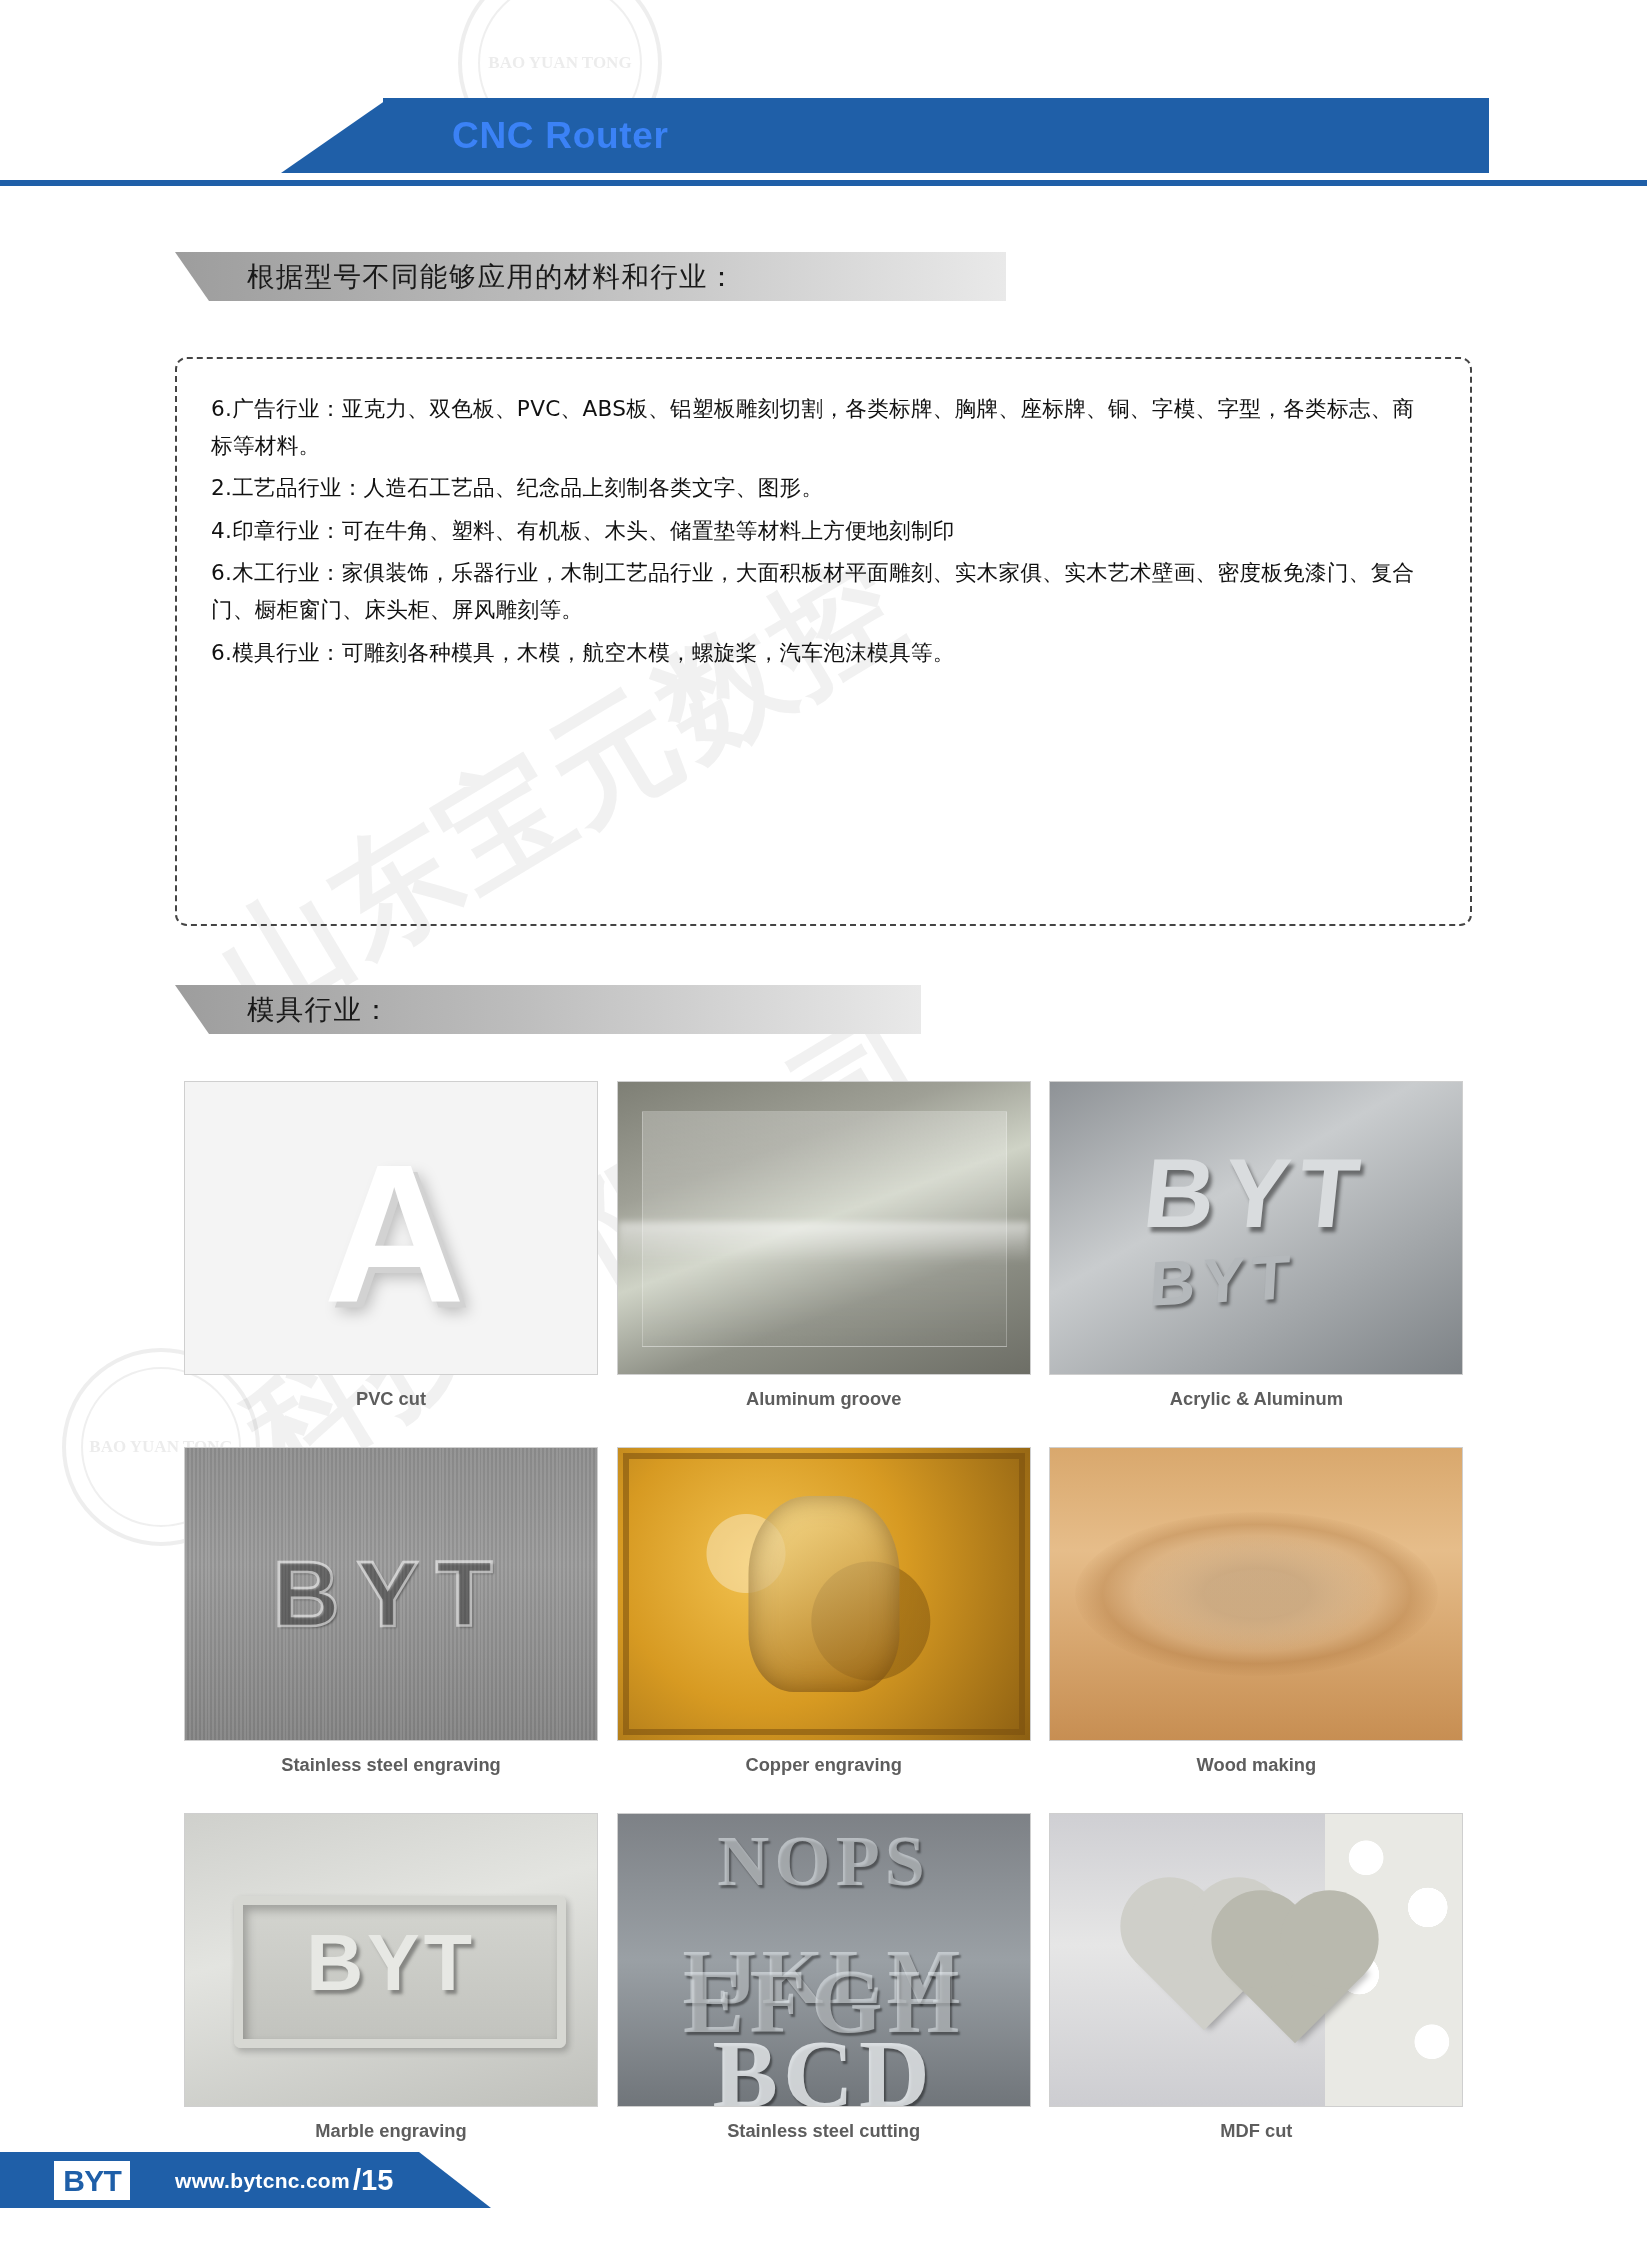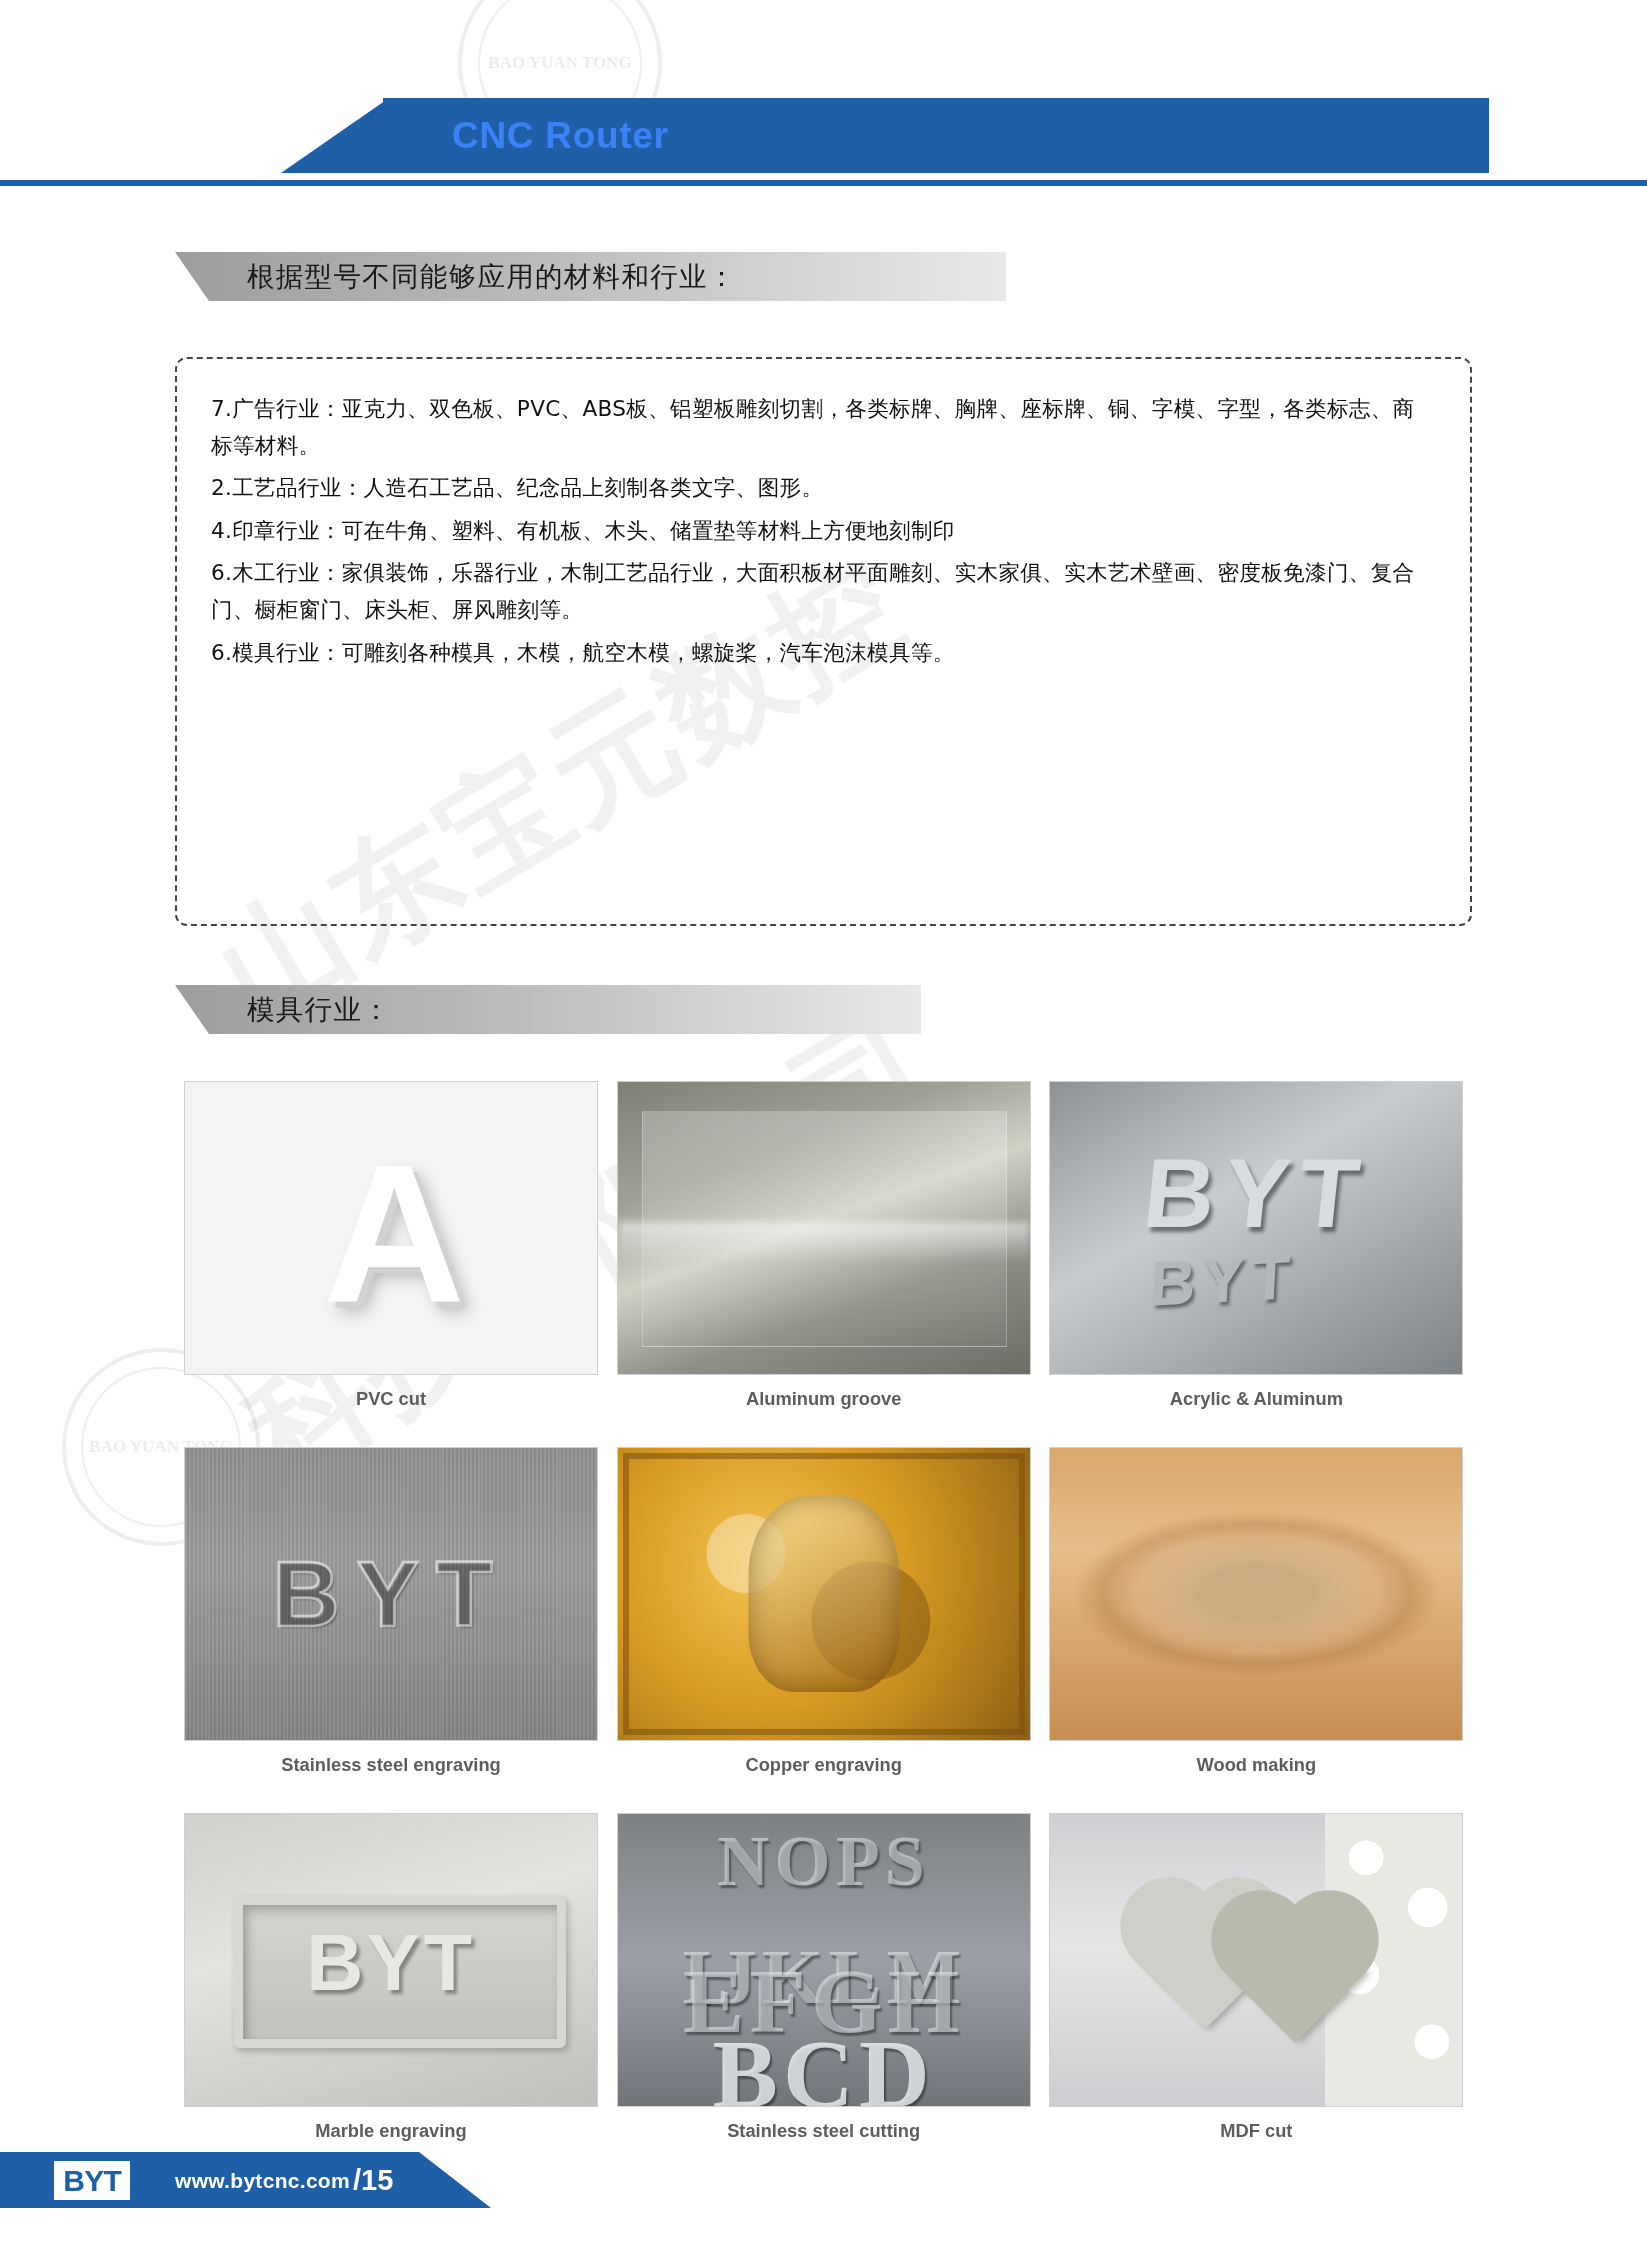--- a/index.html
+++ b/index.html
@@ -431,21 +431,21 @@
   </div>
   <div class="header-underline"></div>
 </div>
 
 <div class="section-bar" id="materials-bar">
   <div class="notch"></div>
   <div class="label">根据型号不同能够应用的材料和行业：</div>
 </div>
 
 <div class="materials-box">
-  <p>7.广告行业：亚克力、双色板、PVC、ABS板、铝塑板雕刻切割，各类标牌、胸牌、座标牌、铜、字模、字型，各类标志、商标等材料。</p>
+  <p>6.广告行业：亚克力、双色板、PVC、ABS板、铝塑板雕刻切割，各类标牌、胸牌、座标牌、铜、字模、字型，各类标志、商标等材料。</p>
   <p>2.工艺品行业：人造石工艺品、纪念品上刻制各类文字、图形。</p>
   <p>4.印章行业：可在牛角、塑料、有机板、木头、储置垫等材料上方便地刻制印</p>
   <p>6.木工行业：家俱装饰，乐器行业，木制工艺品行业，大面积板材平面雕刻、实木家俱、实木艺术壁画、密度板免漆门、复合门、橱柜窗门、床头柜、屏风雕刻等。</p>
   <p>6.模具行业：可雕刻各种模具，木模，航空木模，螺旋桨，汽车泡沫模具等。</p>
 </div>
 
 <div class="section-bar" id="samples-bar">
   <div class="notch"></div>
   <div class="label">模具行业：</div>
 </div>

